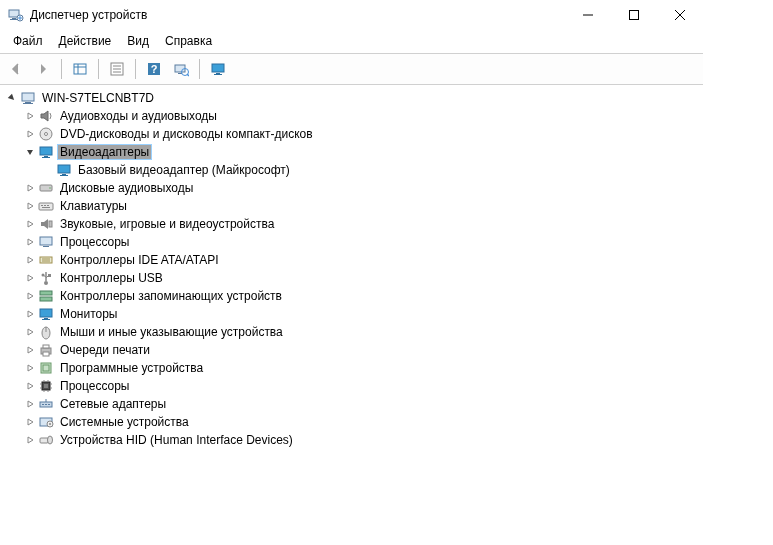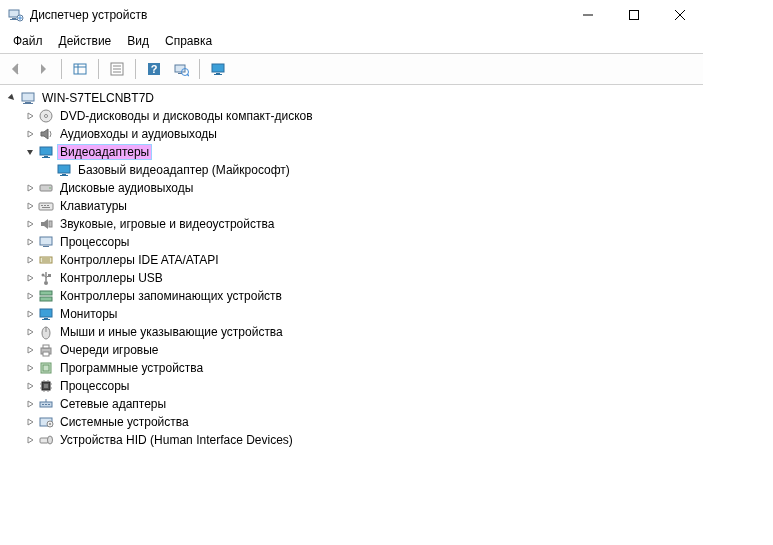--- a/index.html
+++ b/index.html
@@ -15,21 +15,21 @@
   .toolbar { border-top:1px solid #d0d0d0; border-bottom:1px solid #d0d0d0; background:#fdfdfd; padding:2px 4px; display:flex; align-items:center; gap:3px; height:26px; }
   .tb-btn { width:22px; height:22px; display:flex; align-items:center; justify-content:center; border:1px solid transparent; }
   .tb-sep { width:1px; height:20px; background:#c0c0c0; margin:0 3px; }
   .tree { flex:1; overflow:auto; padding:4px 2px; }
   .node { white-space:nowrap; }
   .node-row { display:flex; align-items:center; height:18px; padding:0; }
   .spacer { display:inline-block; }
   .expander { width:16px; height:16px; display:inline-flex; align-items:center; justify-content:center; color:#666; font-size:10px; }
   .node-icon { width:16px; height:16px; display:inline-flex; align-items:center; justify-content:center; margin-right:4px; }
   .node-label { padding:0 2px; }
-  .selected { background:#f0abfc; outline:1px solid #99d1ff; }
+  .selected { background:#a3a3a3; outline:1px solid #99d1ff; }
   svg { display:block; }
   .disabled { color:#a0a0a0; }
 </style>
 </head>
 <body>
 
 <div class="window">
 
   <div class="titlebar">
     <span class="titlebar-icon">
@@ -147,40 +147,40 @@
       <div id="tree-children">
           <div class="node-row">
             <span class="spacer" style="width:20px"></span>
             <span class="expander">
               <svg width="10" height="10" viewBox="0 0 10 10">
                 <path d="M3 2 L8 5 L3 8 Z" fill="none" stroke="#888"></path>
               </svg>
             </span>
             <span class="node-icon">
               <svg width="16" height="16" viewBox="0 0 16 16">
+                <path d="M3 6 L6 6 L10 3 L10 13 L6 10 L3 10 Z" fill="#888" stroke="#666"></path>
+                <path d="M12 5 Q14 8 12 11" fill="none" stroke="#888"></path>
+              </svg>
+            </span>
+            <span class="node-label">Аудиовходы и аудиовыходы</span>
+          </div>
+          <div class="node-row">
+            <span class="spacer" style="width:20px"></span>
+            <span class="expander">
+              <svg width="10" height="10" viewBox="0 0 10 10">
+                <path d="M3 2 L8 5 L3 8 Z" fill="none" stroke="#888"></path>
+              </svg>
+            </span>
+            <span class="node-icon">
+              <svg width="16" height="16" viewBox="0 0 16 16">
                 <circle cx="8" cy="8" r="6" fill="#e8e8e8" stroke="#888"></circle>
                 <circle cx="8" cy="8" r="1.5" fill="#fff" stroke="#888"></circle>
               </svg>
             </span>
             <span class="node-label">DVD-дисководы и дисководы компакт-дисков</span>
-          </div>
-          <div class="node-row">
-            <span class="spacer" style="width:20px"></span>
-            <span class="expander">
-              <svg width="10" height="10" viewBox="0 0 10 10">
-                <path d="M3 2 L8 5 L3 8 Z" fill="none" stroke="#888"></path>
-              </svg>
-            </span>
-            <span class="node-icon">
-              <svg width="16" height="16" viewBox="0 0 16 16">
-                <path d="M3 6 L6 6 L10 3 L10 13 L6 10 L3 10 Z" fill="#888" stroke="#666"></path>
-                <path d="M12 5 Q14 8 12 11" fill="none" stroke="#888"></path>
-              </svg>
-            </span>
-            <span class="node-label">Аудиовходы и аудиовыходы</span>
           </div>
           <div class="node-row">
             <span class="spacer" style="width:20px"></span>
             <span class="expander">
               <svg width="10" height="10" viewBox="0 0 10 10">
                 <path d="M2 3 L8 3 L5 8 Z" fill="#404040"></path>
               </svg>
             </span>
             <span class="node-icon">
               <svg width="16" height="16" viewBox="0 0 16 16">
@@ -353,21 +353,21 @@
                 <path d="M3 2 L8 5 L3 8 Z" fill="none" stroke="#888"></path>
               </svg>
             </span>
             <span class="node-icon">
               <svg width="16" height="16" viewBox="0 0 16 16">
                 <rect x="3" y="6" width="10" height="6" fill="#c0c0c0" stroke="#888"></rect>
                 <rect x="5" y="3" width="6" height="3" fill="#fff" stroke="#888"></rect>
                 <rect x="5" y="10" width="6" height="4" fill="#fff" stroke="#888"></rect>
               </svg>
             </span>
-            <span class="node-label">Очереди игровые</span>
+            <span class="node-label">Очереди печати</span>
           </div>
           <div class="node-row">
             <span class="spacer" style="width:20px"></span>
             <span class="expander">
               <svg width="10" height="10" viewBox="0 0 10 10">
                 <path d="M3 2 L8 5 L3 8 Z" fill="none" stroke="#888"></path>
               </svg>
             </span>
             <span class="node-icon">
               <svg width="16" height="16" viewBox="0 0 16 16">

